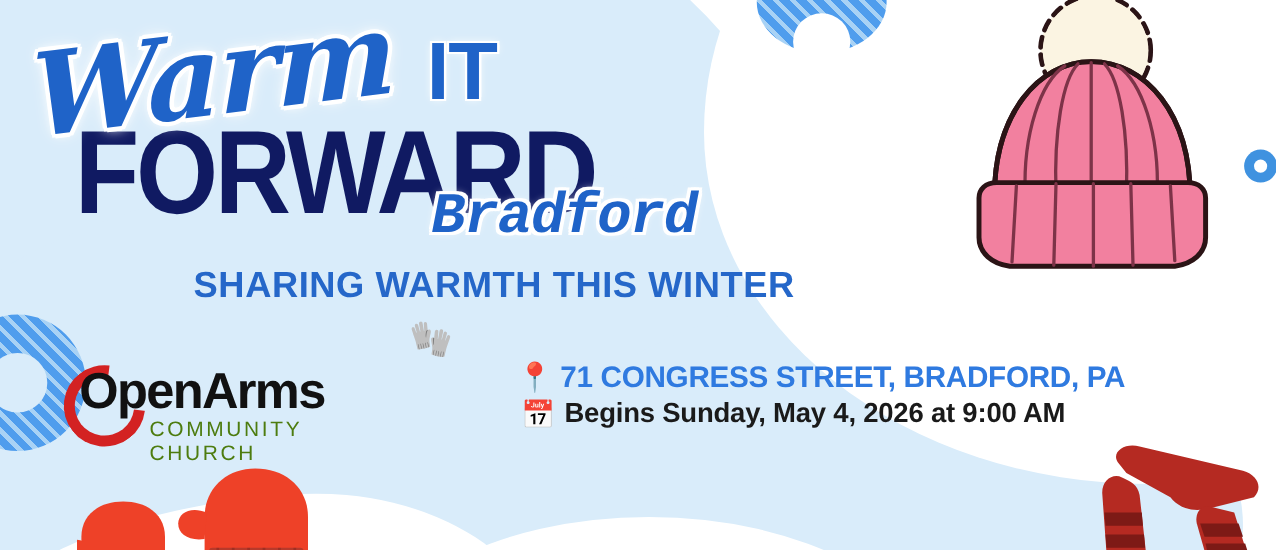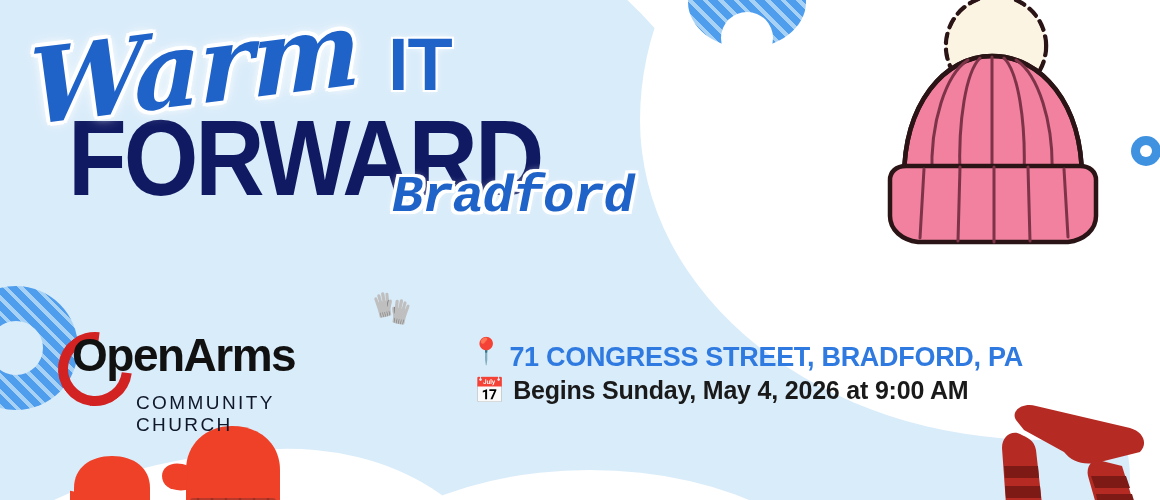--- a/index.html
+++ b/index.html
@@ -151,21 +151,21 @@
     line-height:1;
   }
   #row-items{margin-bottom:4px;}
   #row-items .info-emoji{font-size:32px;margin-right:8px;filter:grayscale(1) brightness(1.15);}
   .items-text{
     font-size:40px;font-weight:700;color:#111111;letter-spacing:-0.5px;
   }
   #row-address{margin-left:98px;margin-bottom:3px;}
   #row-address .info-emoji{font-size:26px;margin-right:7px;}
   .address-text{
-    font-size:27px;font-weight:700;color:#2f7ae0;letter-spacing:-0.3px;margin-top:14px;
+    font-size:27px;font-weight:700;color:#2f7ae0;letter-spacing:-0.3px;
   }
   #row-date{margin-left:102px;}
   #row-date .info-emoji{font-size:25px;margin-right:8px;}
   .date-text{
     font-size:25px;font-weight:700;color:#1a1a1a;letter-spacing:-0.2px;
   }
 
   
   .logo{position:absolute;left:58px;top:330px;z-index:6;}
   .logo-mark{position:relative;height:62px;display:flex;align-items:flex-start;}
@@ -174,22 +174,22 @@
     border:10px solid #d32222;
     border-radius:50%;
     border-right-color:transparent;
     transform:rotate(-38deg);
   }
   .logo-wordmark{
     position:relative;left:14px;top:-2px;
     font-size:46px;font-weight:700;color:#111111;letter-spacing:-1.5px;
   }
   .logo-sub{
-    position:absolute;left:78px;top:62px;
-    font-size:19px;font-weight:400;color:#0f172a;letter-spacing:2.4px;
+    position:absolute;left:78px;top:50px;
+    font-size:19px;font-weight:400;color:#4d7c0f;letter-spacing:2.4px;
   }
 
   
   .beanie{position:absolute;left:868px;top:-6px;width:250px;height:260px;z-index:5;}
 
   
   .mittens{position:absolute;left:70px;top:418px;width:250px;height:95px;z-index:5;}
 
   
   .scarf{position:absolute;left:980px;top:404px;width:175px;height:100px;z-index:5;}
@@ -216,20 +216,21 @@
     <div class="ring-hole-white"></div>
   </div>
 
   <div class="headline">
     <div class="warm-script">Warm</div>
     <div class="it-word">IT</div>
     <div class="forward-word">FORWARD</div>
     <div class="bradford-script">Bradford</div>
   </div>
 
+  <div class="tagline">SHARING WARMTH THIS WINTER</div>
 
   <div class="info-items">
 
     <div class="info-row" id="row-items">
       <span class="info-emoji">🧤</span>
     </div>
 
     <div class="info-row" id="row-address">
       <span class="info-emoji">📍</span>
       <span class="address-text">71 CONGRESS STREET, BRADFORD, PA</span>

